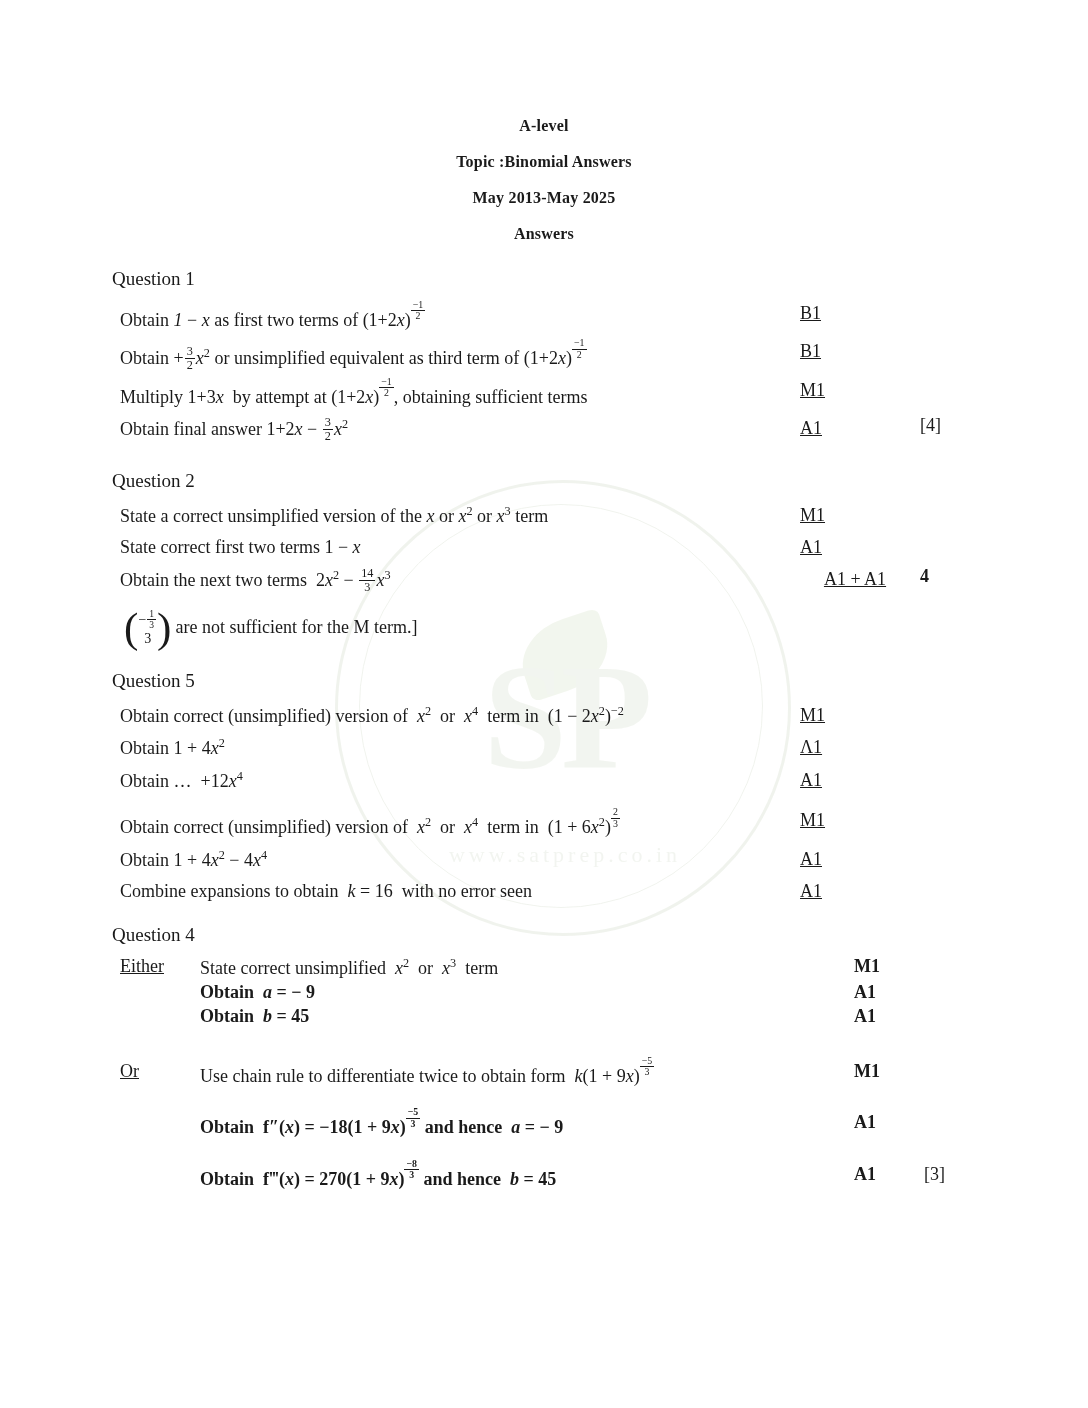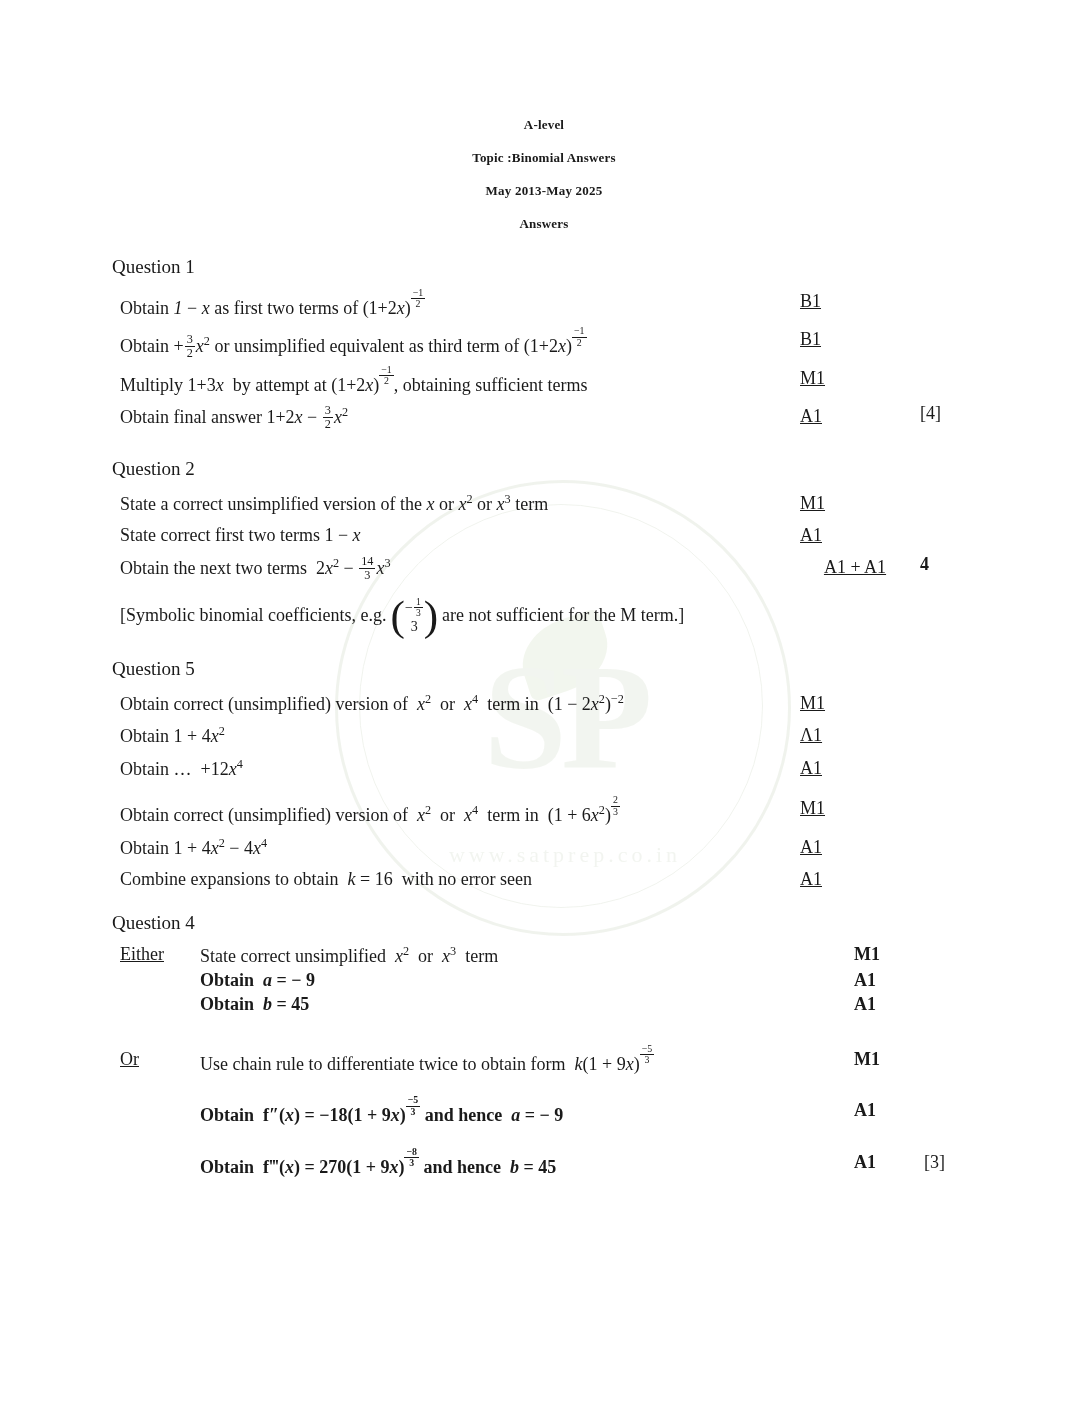--- a/index.html
+++ b/index.html
@@ -81,21 +81,21 @@
     position: relative;
     z-index: 2;
     padding: 0;
   }
   .doc-header {
     text-align: center;
     margin-top: 118px;
   }
   .doc-header div {
     font-weight: bold;
-    font-size: 13px;
+    font-size: 16px;
     line-height: 1;
     margin-bottom: 20px;
     letter-spacing: 0.2px;
   }
   .q-heading {
     font-size: 19px;
     margin-left: 112px;
     margin-top: 26px;
     margin-bottom: 10px;
   }
@@ -266,21 +266,20 @@
     <div class="row">
       <div class="text">
         Obtain the next two terms &nbsp;2<span class="mi">x</span><span class="sup">2</span> − <span class="frac"><span class="num">14</span><span class="den">3</span></span><span class="mi">x</span><span class="sup">3</span>
       </div>
       <div class="spacer"></div>
       <div class="mark w2" style="width:130px;text-align:center;">A1 + A1</div>
       <div class="bracket bold">4</div>
     </div>
 
     <div class="row" style="margin-top:14px;align-items:center;">
-      <div class="text">[Symbolic binomial coefficients, e.g.</div>
       <div class="text" style="display:flex;align-items:center;margin:0 4px;">
         <span class="paren-tall">(</span>
         <span class="binom">
           <span style="display:block;">−<span class="frac"><span class="num">1</span><span class="den">3</span></span></span>
           <span style="display:block;">3</span>
         </span>
         <span class="paren-tall">)</span>
       </div>
       <div class="text">are not sufficient for the M term.]</div>
     </div>

